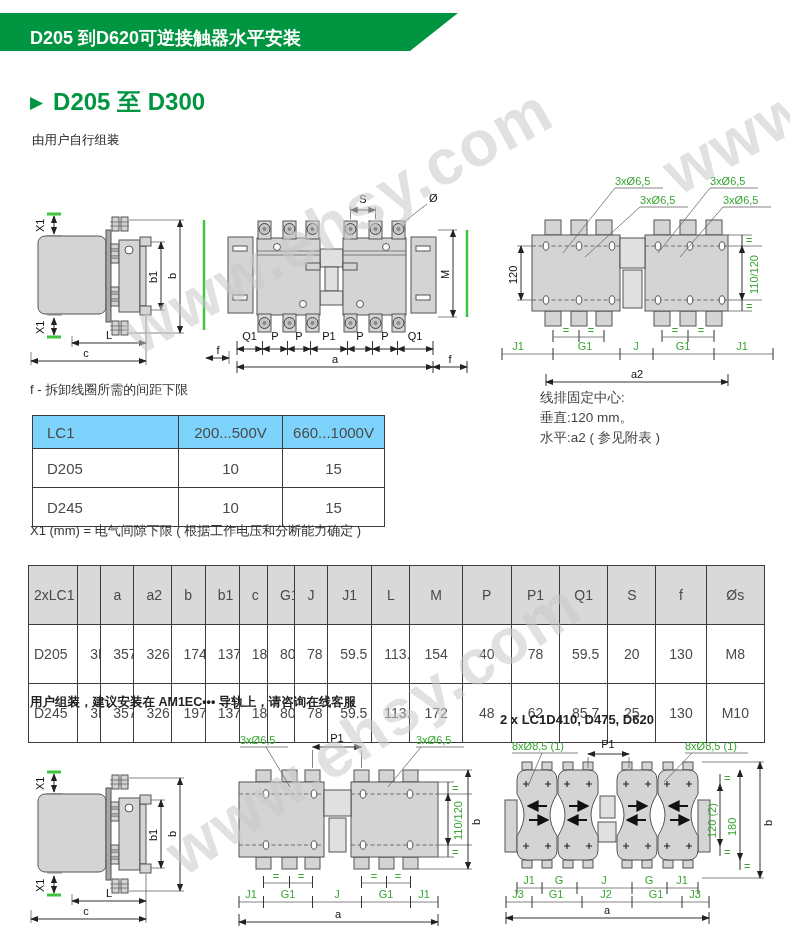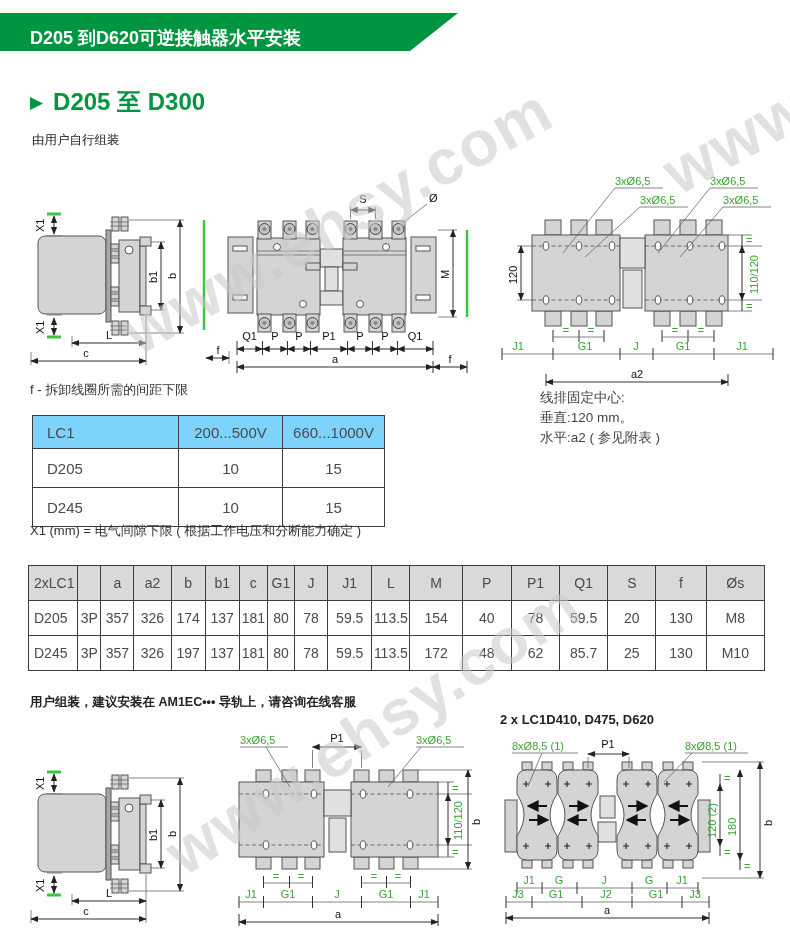--- a/index.html
+++ b/index.html
@@ -32,21 +32,21 @@
   .variant-title{position:absolute;left:500px;top:712px;font-size:13px;font-weight:bold;color:#222;}
 
   table{border-collapse:collapse;}
   .t1{position:absolute;left:32px;top:415px;width:352px;font-size:15px;color:#4a4a4a;table-layout:fixed;}
   .t1 th,.t1 td{border:1px solid #3c3c3c;text-align:center;font-weight:normal;padding:0;}
   .t1 th{background:#7dd3fc;height:32px;}
   .t1 td{height:38px;}
   .t1 th:first-child,.t1 td:first-child{text-align:left;padding-left:14px;}
 
   .t2{position:absolute;left:28px;top:565px;width:737px;font-size:14px;color:#4a4a4a;table-layout:fixed;}
-  .t2 th,.t2 td{border:1px solid #3c3c3c;text-align:center;font-weight:normal;padding:0;height:34px;overflow:hidden;}
+  .t2 th,.t2 td{border:1px solid #3c3c3c;text-align:center;font-weight:normal;padding:12px;height:34px;overflow:hidden;}
   .t2 th{background:#d9d9d9;}
   .t2 th:first-child,.t2 td:first-child{text-align:left;padding-left:5px;}
 
   svg{position:absolute;overflow:visible;}
   .part{fill:#d4d4d4;stroke:#555;stroke-width:1;}
   .dark{fill:#a8a8a8;}
   .light{fill:#e0e0e0;}
   .hole{fill:#fff;stroke:#555;stroke-width:1;}
   .bolt{fill:#c4c4c4;stroke:#444;stroke-width:1;}
   .boltc{fill:#888;stroke:none;}

